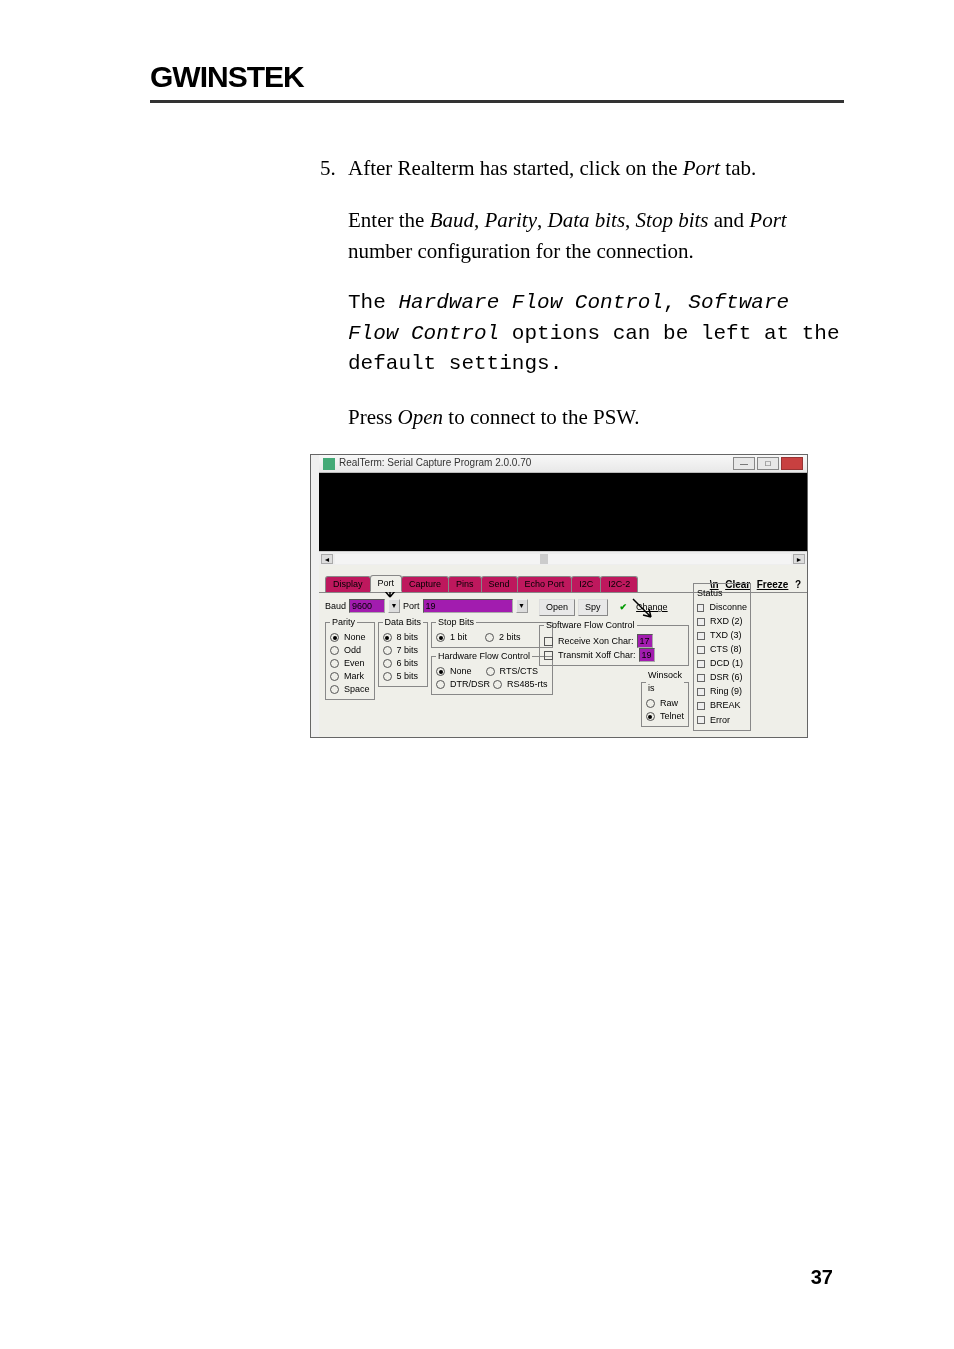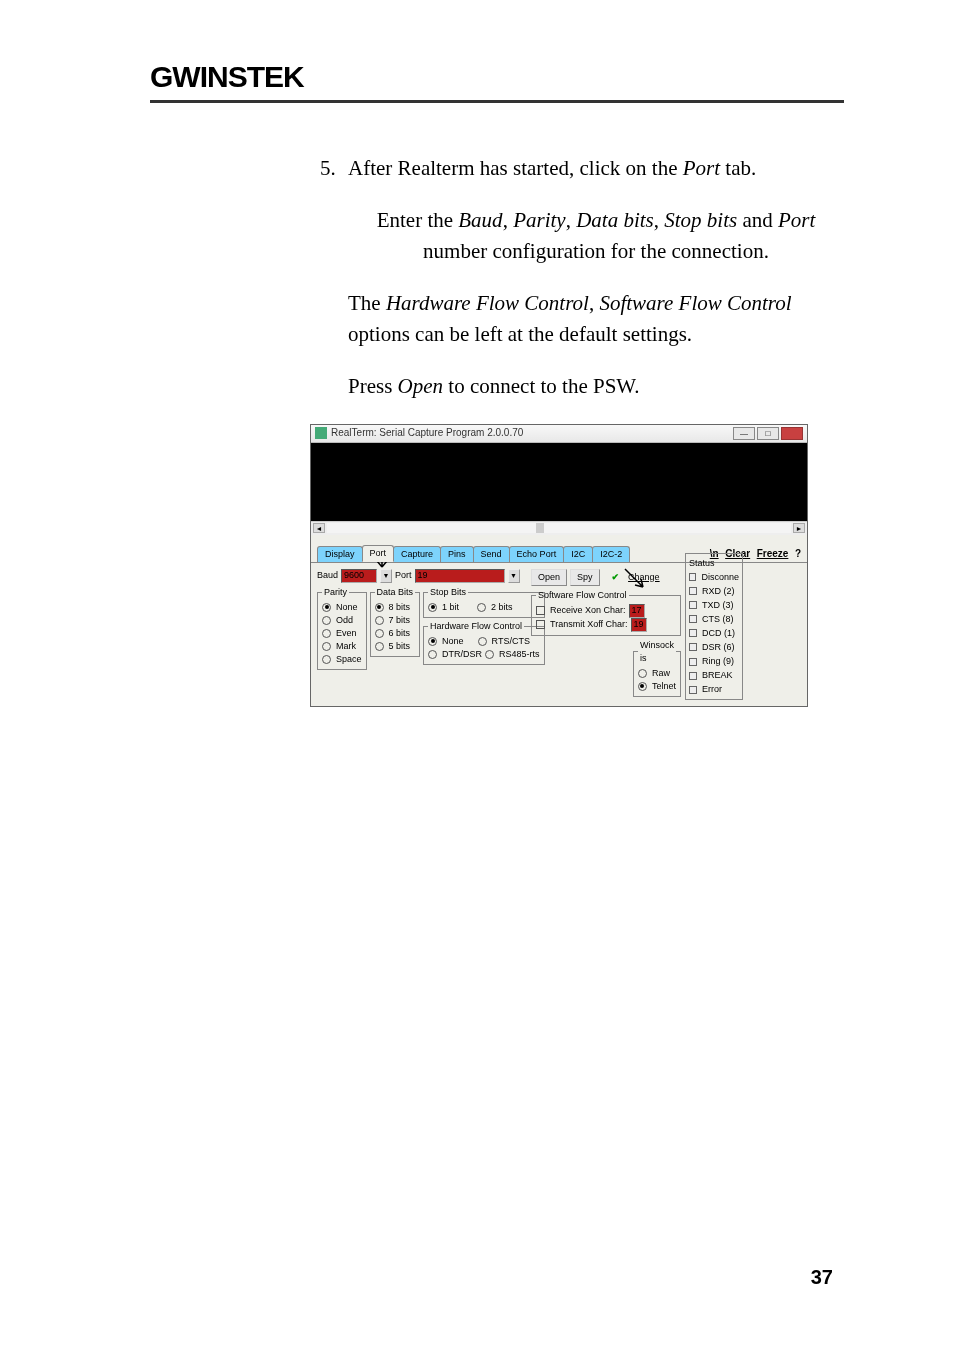--- a/index.html
+++ b/index.html
@@ -96,21 +96,21 @@
     .hscroll-thumb { position:absolute; left:45%; width:8px; height:100%; background:#ccc;}
 
     .tabrow {
       display:flex; align-items:flex-end; padding: 10px 6px 0 6px;
       background:#efefe9;
     }
     .tab {
       padding: 1px 7px;
       border: 1px solid #888;
       border-bottom: none;
-      background:#7dd3fc;
+      background:#be185d;
       margin-right: -1px;
       border-radius: 3px 3px 0 0;
       font-size: 9px;
     }
     .tab.active {
       background:#efefe9;
       position: relative;
       z-index: 2;
       border-bottom: 1px solid #efefe9;
     }
@@ -126,21 +126,21 @@
     }
     .col { display:flex; flex-direction:column; gap:3px;}
     fieldset {
       border: 1px solid #888;
       padding: 2px 4px 3px 4px;
       font-size: 9px;
     }
     legend { font-size: 9px; padding: 0 2px; }
     .row { display:flex; align-items:center; gap:3px; white-space:nowrap;}
     .input-box {
-      background:#b91c1c; border:1px inset #aaa; padding:0 2px;
+      background:#a21caf; border:1px inset #aaa; padding:0 2px;
       height:14px; font-size:9px; display:inline-flex; align-items:center;
     }
     .dropdown-arrow {
       width:12px; height:14px; background:#ddd; border:1px outset #eee;
       font-size:7px; text-align:center; line-height:12px;
     }
     .radio { width:9px; height:9px; border:1px solid #555; border-radius:50%; display:inline-block; margin-right:2px; position:relative;}
     .radio.on::after { content:""; position:absolute; left:1.5px; top:1.5px; width:4px; height:4px; background:#000; border-radius:50%;}
     .chk { width:9px; height:9px; border:1px solid #555; display:inline-block; margin-right:2px;}
     .btn3d {
@@ -173,33 +173,33 @@
   </div>
 
   <div class="content">
     <div class="step-row">
       <div class="step-num">5.</div>
       <div>
         <span>After Realterm has started, click on the </span><em>Port</em><span> tab.</span>
       </div>
     </div>
 
-    <div class="para" style="margin-left:28px;text-align:center;">
+    <div class="para" style="margin-left:28px;">
       <span>Enter the </span><em>Baud</em><span>, </span><em>Parity</em><span>, </span><em>Data bits</em><span>, </span><em>Stop bits</em><span> and </span><em>Port</em><span> number configuration for the connection.</span>
     </div>
 
-    <div class="para" style="margin-left:28px;">
+    <div class="para" style="margin-left:28px;font-family:Liberation Mono, monospace;">
       <span>The </span><em>Hardware Flow Control</em><span>, </span><em>Software Flow Control</em><span> options can be left at the default settings.</span>
     </div>
 
     <div class="para" style="margin-left:28px;">
       <span>Press </span><em>Open</em><span> to connect to the PSW.</span>
     </div>
 
-    <div class="screenshot" style="margin-left:-10px;">
+    <div class="screenshot" style="margin-left:-10px;padding-left:8px;">
       <div class="titlebar">
         <div class="titlebar-icon"></div>
         <div class="titlebar-text">RealTerm: Serial Capture Program 2.0.0.70</div>
         <div class="winbtn">—</div>
         <div class="winbtn">□</div>
         <div class="winbtn close"></div>
       </div>
       <div class="terminal"></div>
       <div class="hscroll">
         <div class="hscroll-arrow">◄</div>

